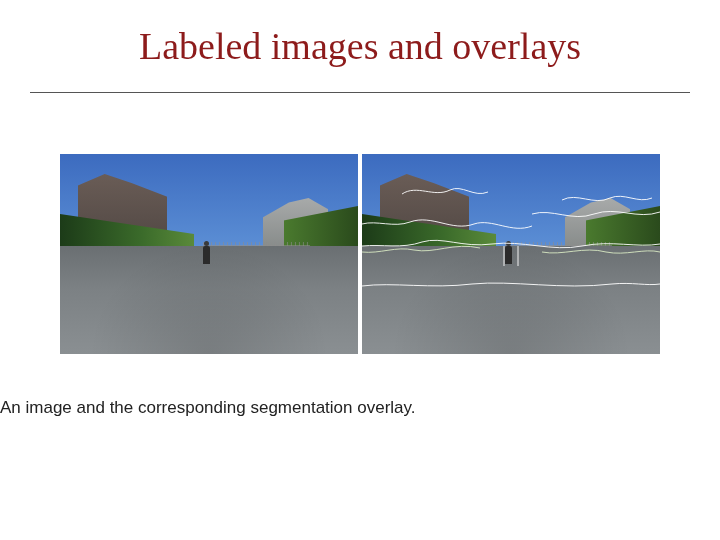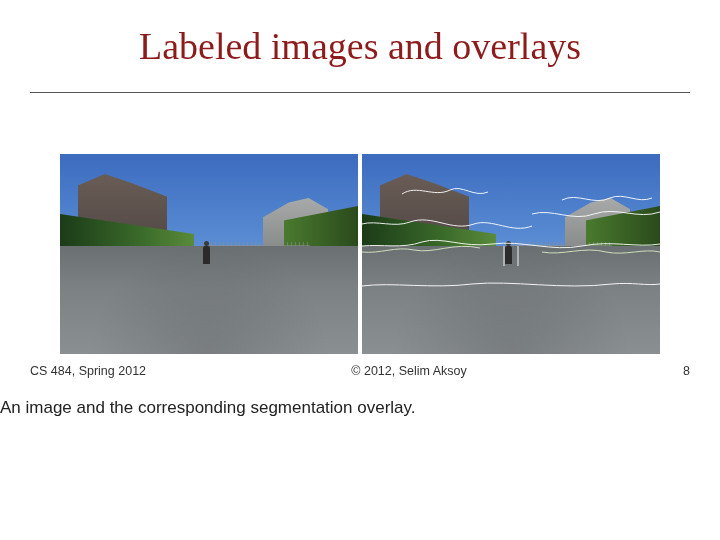--- a/index.html
+++ b/index.html
@@ -69,18 +69,13 @@
             <path d="M0,98 C18,100 34,92 52,96 C72,100 92,88 118,94"></path>
             <path d="M180,98 C200,102 222,92 244,98 C264,102 282,94 298,98"></path>
           </g>
         </svg>
       </div>
     </div>
   </div>
 
   <div class="caption">An image and the corresponding segmentation overlay.</div>
 
-  <div class="footer">
-    <span>CS 484, Spring 2012</span>
-    <span>© 2012, Selim Aksoy</span>
-    <span class="page">8</span>
-  </div>
 </div>
 
 </body></html>

